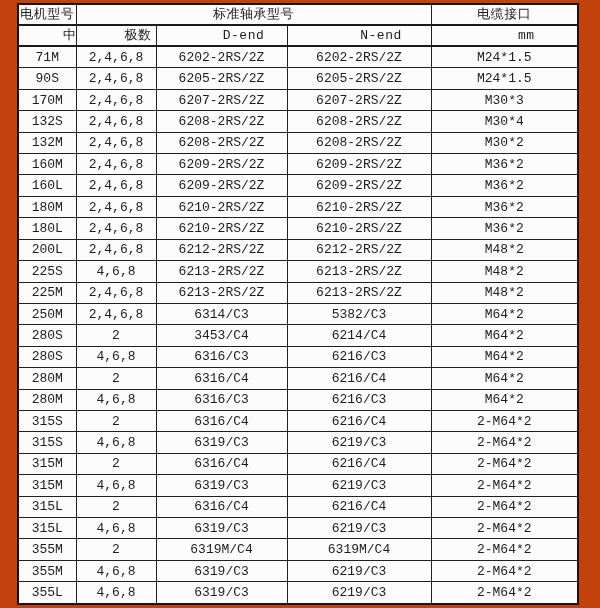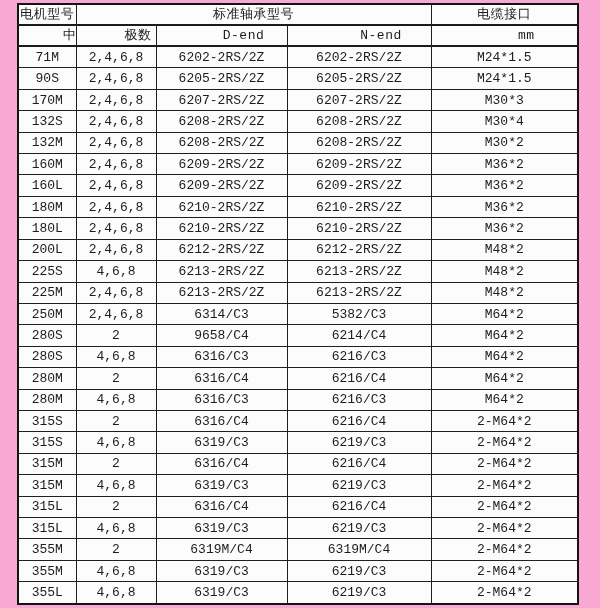--- a/index.html
+++ b/index.html
@@ -11,21 +11,21 @@
     height: 608px;
     background: #fbfbfb;
     overflow: hidden;
     font-family: "Liberation Mono", "DejaVu Sans Mono", monospace;
     color: #1c1c1c;
   }
   .page {
     position: relative;
     width: 600px;
     height: 608px;
-    background: #f9a8d4;
+    background: #c2410c;
   }
   table.spec-table {
     position: absolute;
     left: 17px;
     top: 3px;
     width: 560px;
     height: 602px;
     border-collapse: collapse;
     table-layout: fixed;
     background: #fcfcfc;
@@ -177,21 +177,21 @@
         <tr>
           <td>250M</td>
           <td>2,4,6,8</td>
           <td>6314/C3</td>
           <td>5382/C3</td>
           <td>M64*2</td>
         </tr>
         <tr>
           <td>280S</td>
           <td>2</td>
-          <td>9658/C4</td>
+          <td>3453/C4</td>
           <td>6214/C4</td>
           <td>M64*2</td>
         </tr>
         <tr>
           <td>280S</td>
           <td>4,6,8</td>
           <td>6316/C3</td>
           <td>6216/C3</td>
           <td>M64*2</td>
         </tr>

